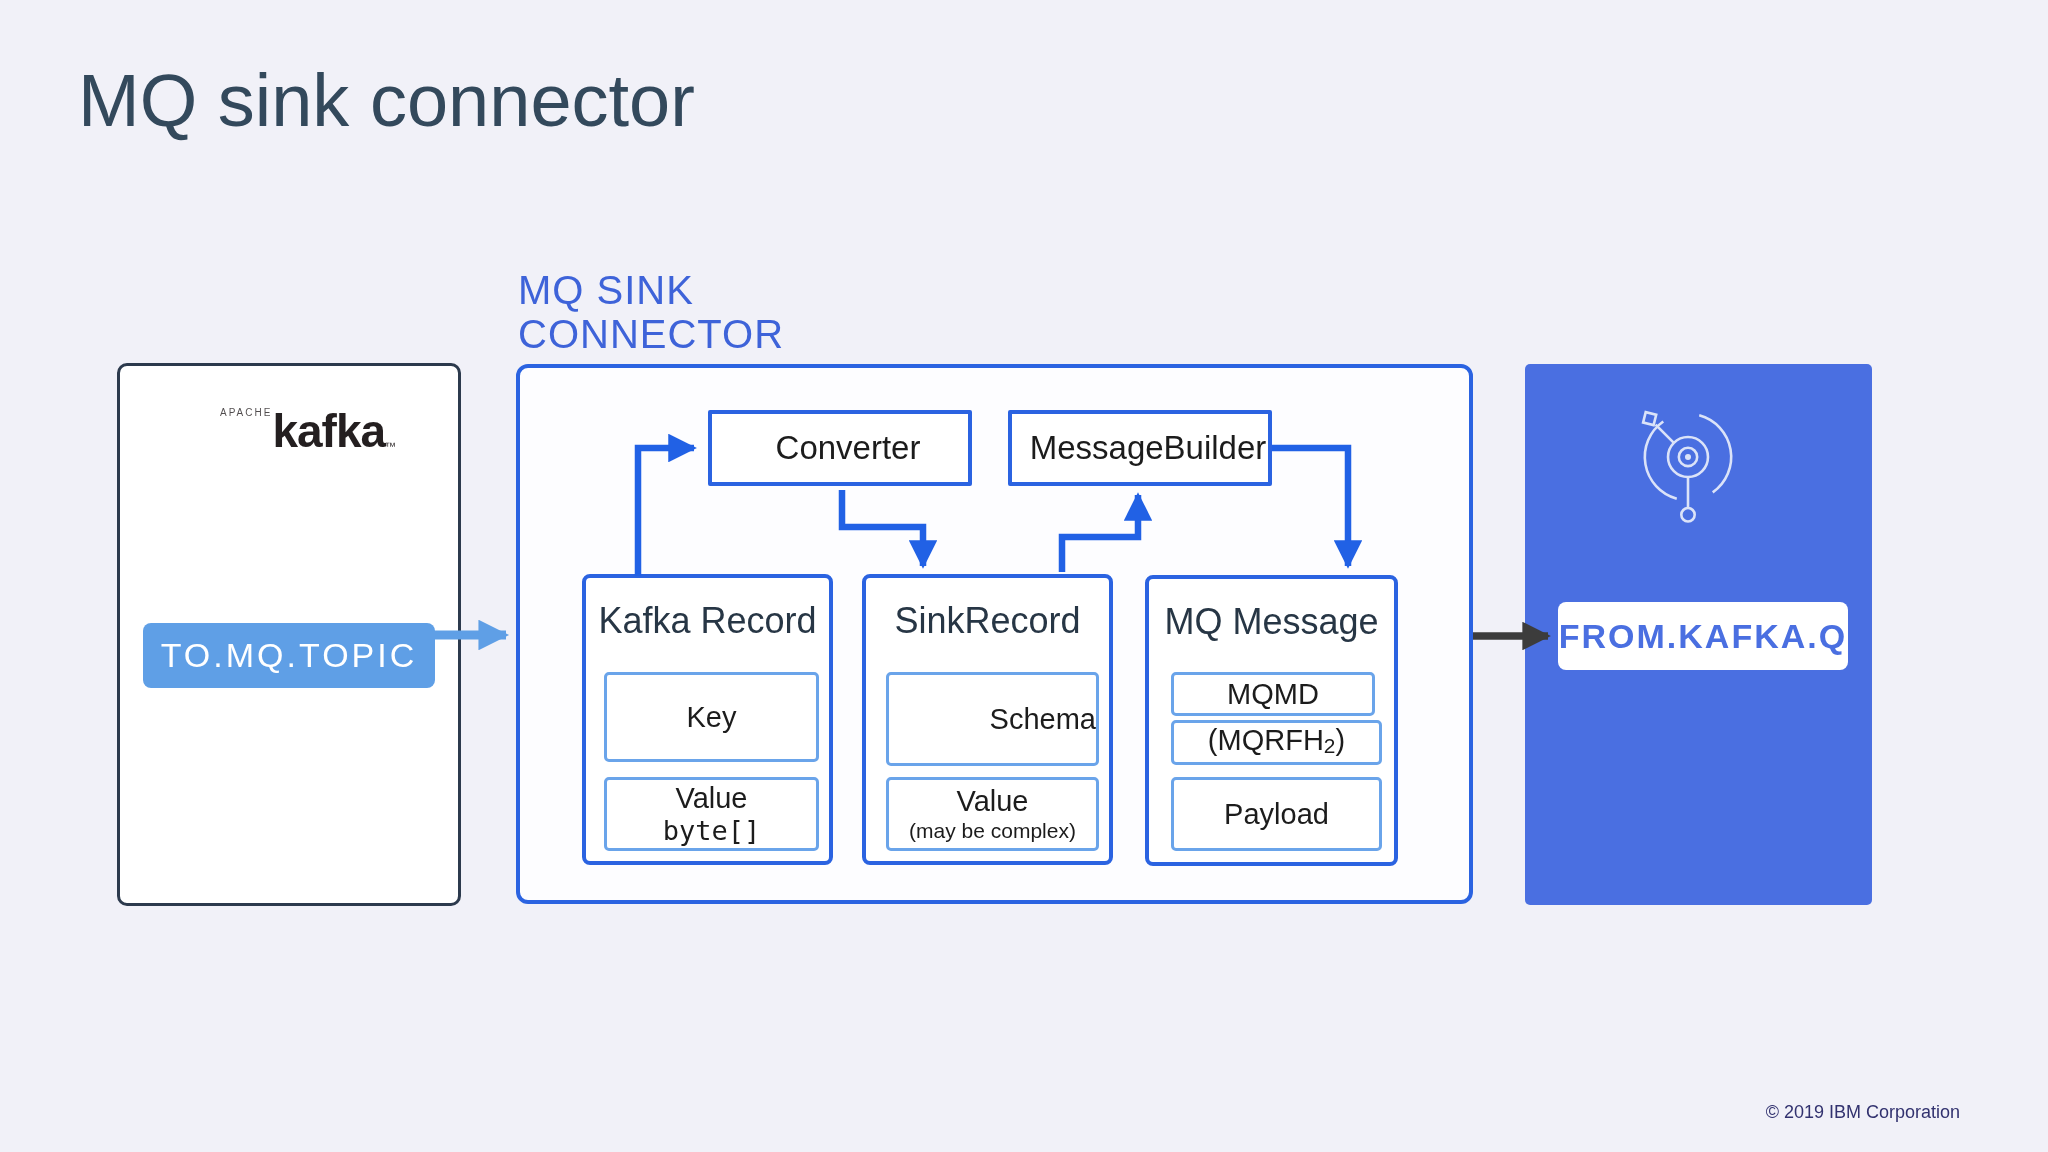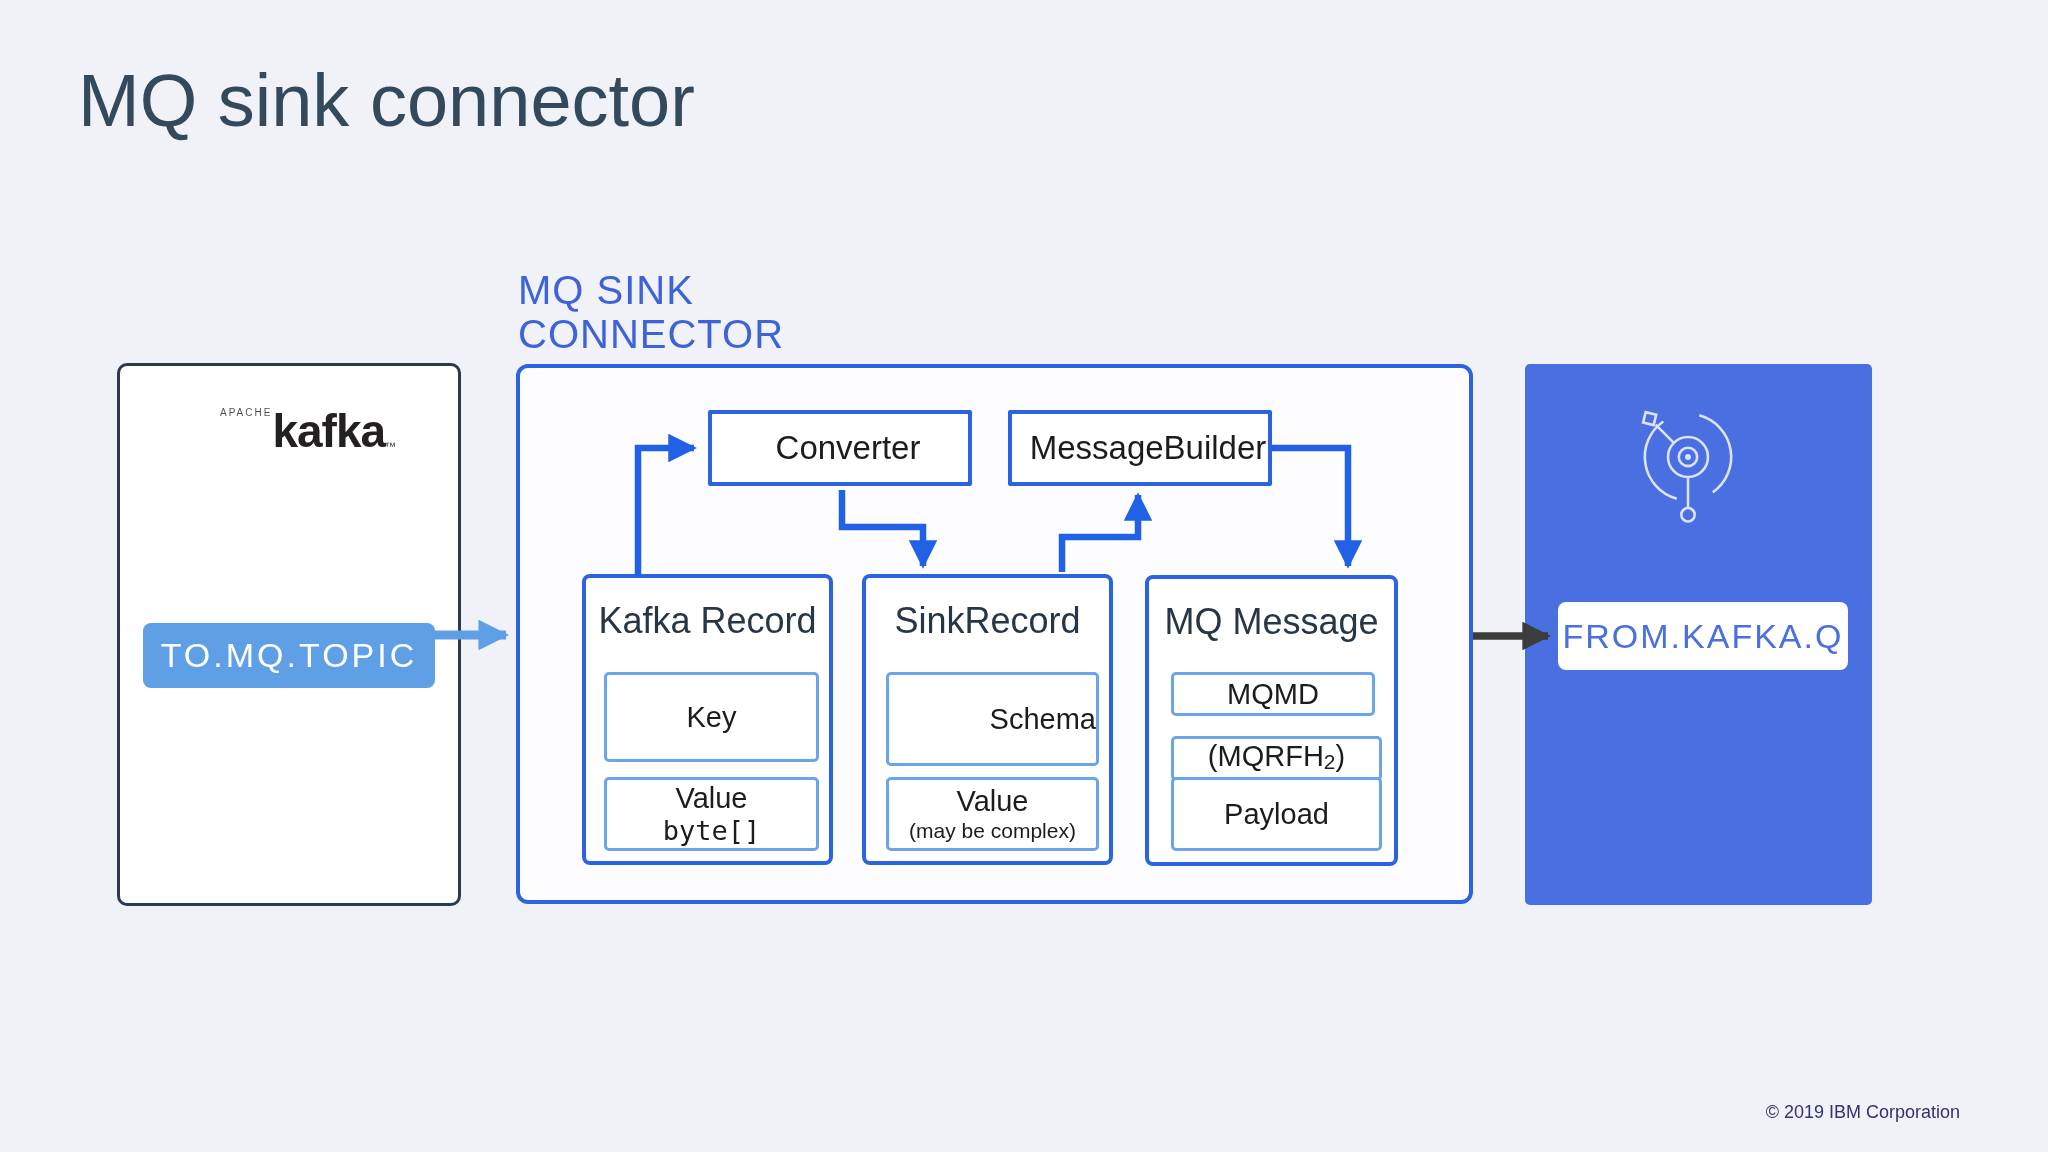--- a/index.html
+++ b/index.html
@@ -47,27 +47,27 @@
   .sub-label{font-size:29px;line-height:33px;}
   .sub-detail{font-size:21px;line-height:25px;}
   .sub-detail.mono{font-family:"DejaVu Sans Mono","Liberation Mono",monospace;font-size:27px;line-height:31px;}
   .sub-rfh2 .sub-label sub{font-size:0.72em;vertical-align:-0.12em;}
 
   .kr-f0{left:18px;top:94px;width:215px;height:90px;}
   .kr-f1{left:18px;top:199px;width:215px;height:74px;}
   .sr-f0{left:20px;top:94px;width:213px;height:94px;align-items:flex-end;}
   .sr-f1{left:20px;top:199px;width:213px;height:74px;}
   .mq-f0{left:22px;top:93px;width:204px;height:44px;}
-  .mq-f1{left:22px;top:157px;width:211px;height:45px;}
+  .mq-f1{left:22px;top:141px;width:211px;height:45px;}
   .mq-f2{left:22px;top:198px;width:211px;height:74px;}
 
   .mq-panel{left:1525px;top:364px;width:347px;height:541px;background:var(--queue-blue);border-radius:5px;}
   .mq-icon{left:1623px;top:390px;}
   .queue-badge{left:1558px;top:602px;width:290px;height:68px;background:#ffffff;border-radius:8px;
-    display:flex;align-items:center;justify-content:center;color:var(--queue-blue);font-size:34px;letter-spacing:2px;font-weight:400;}
+    display:flex;align-items:center;justify-content:center;color:var(--queue-blue);font-size:34px;letter-spacing:2px;font-weight:700;}
 
   .footer{left:1740px;top:1102px;width:220px;text-align:right;font-size:18px;color:var(--footer-text);}
 
   svg.arrow-layer{left:0;top:0;pointer-events:none;}
 </style>
 </head>
 <body>
 
 <div class="slide">
 

